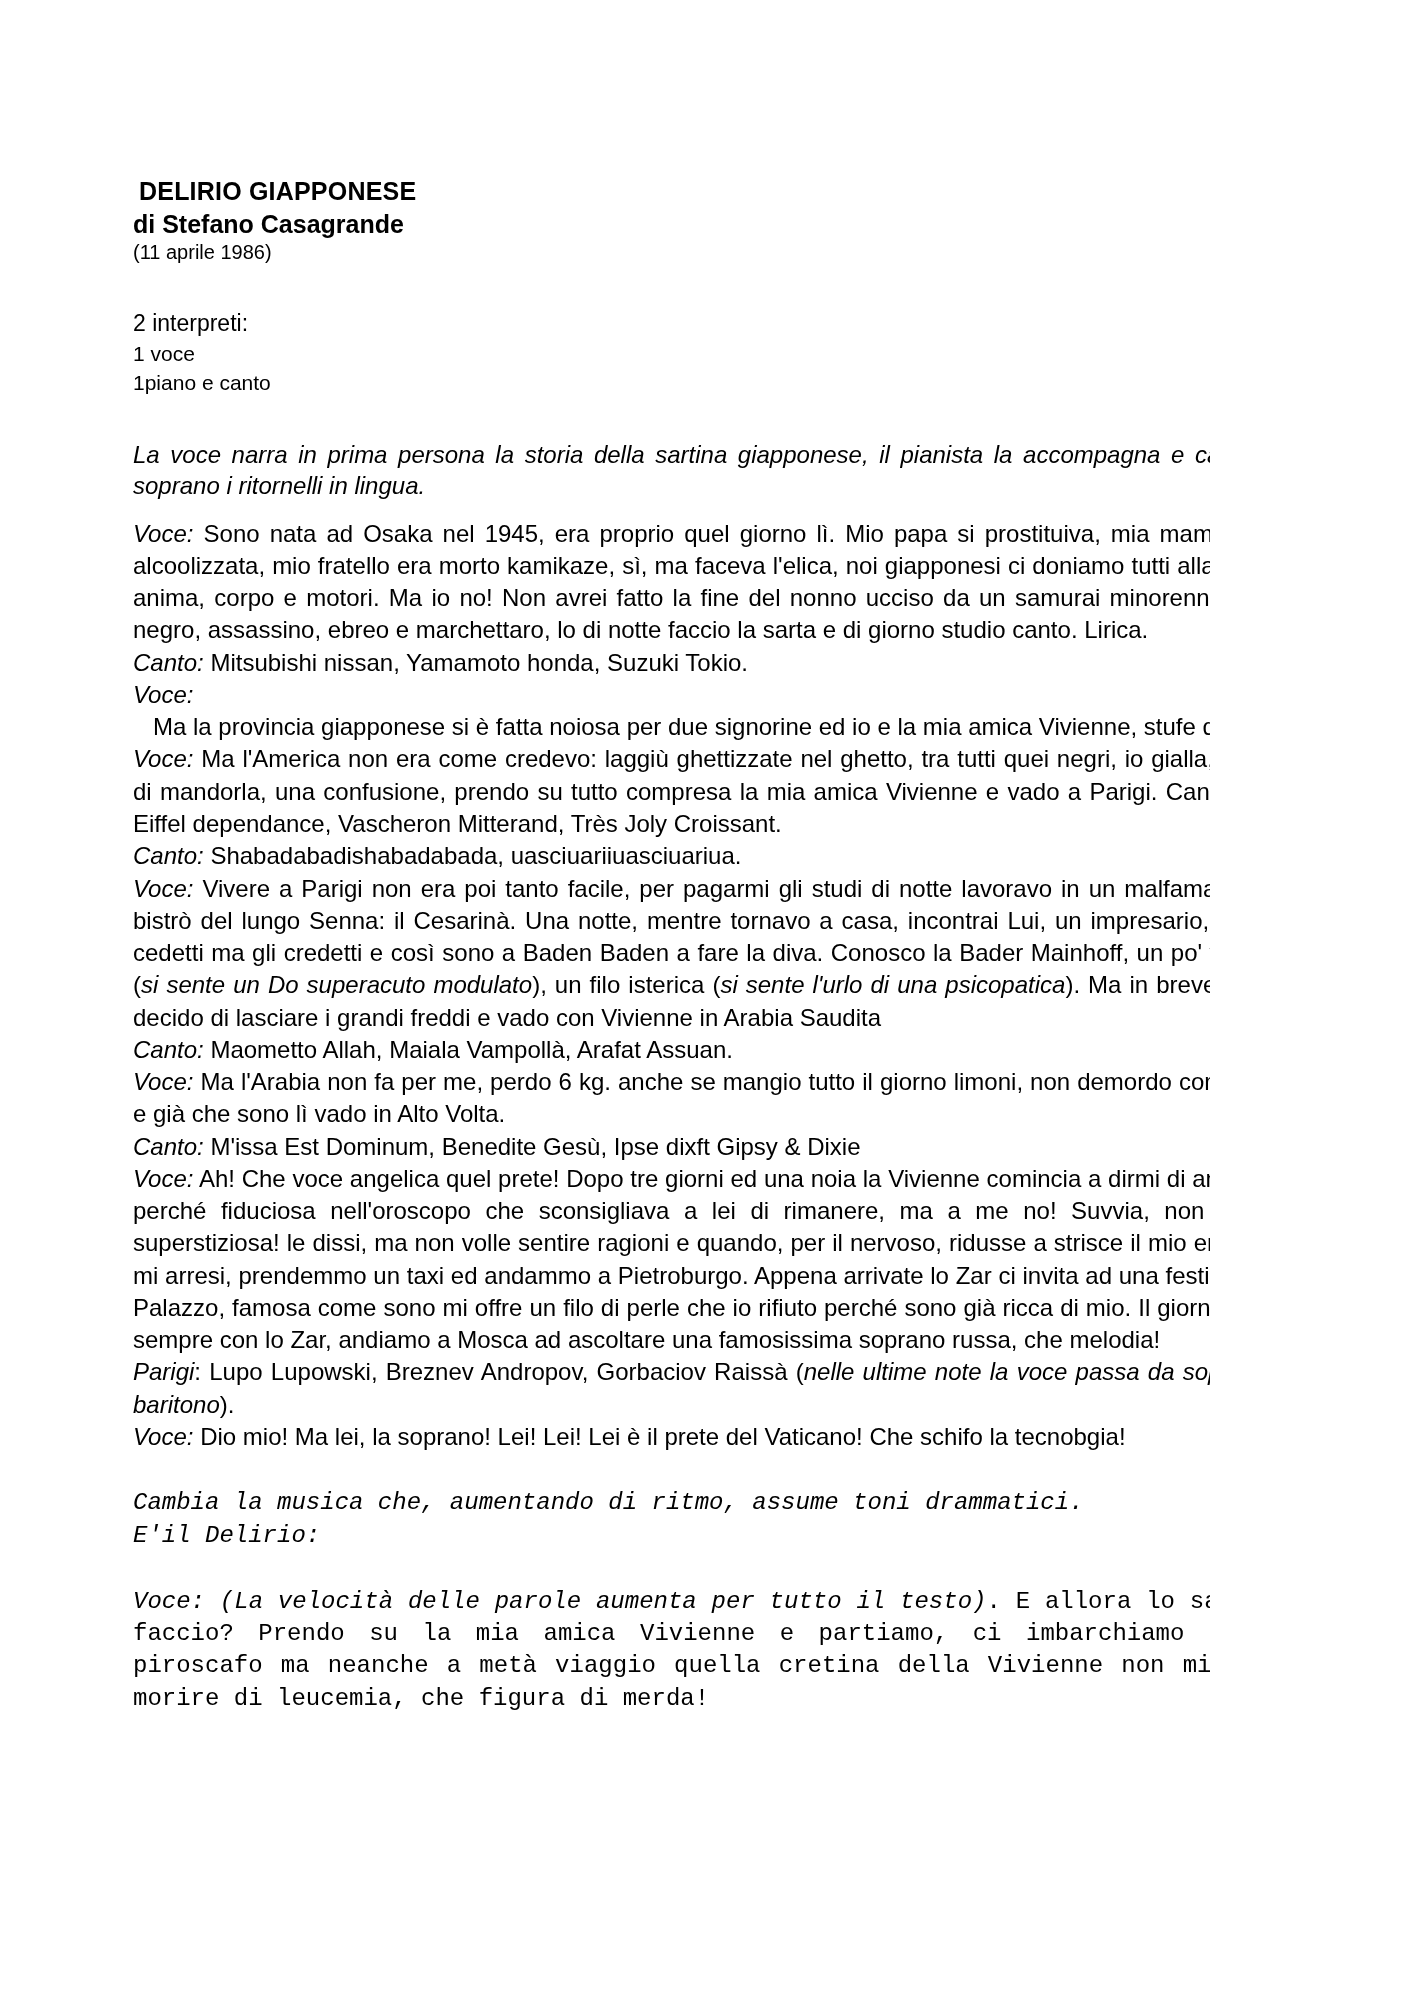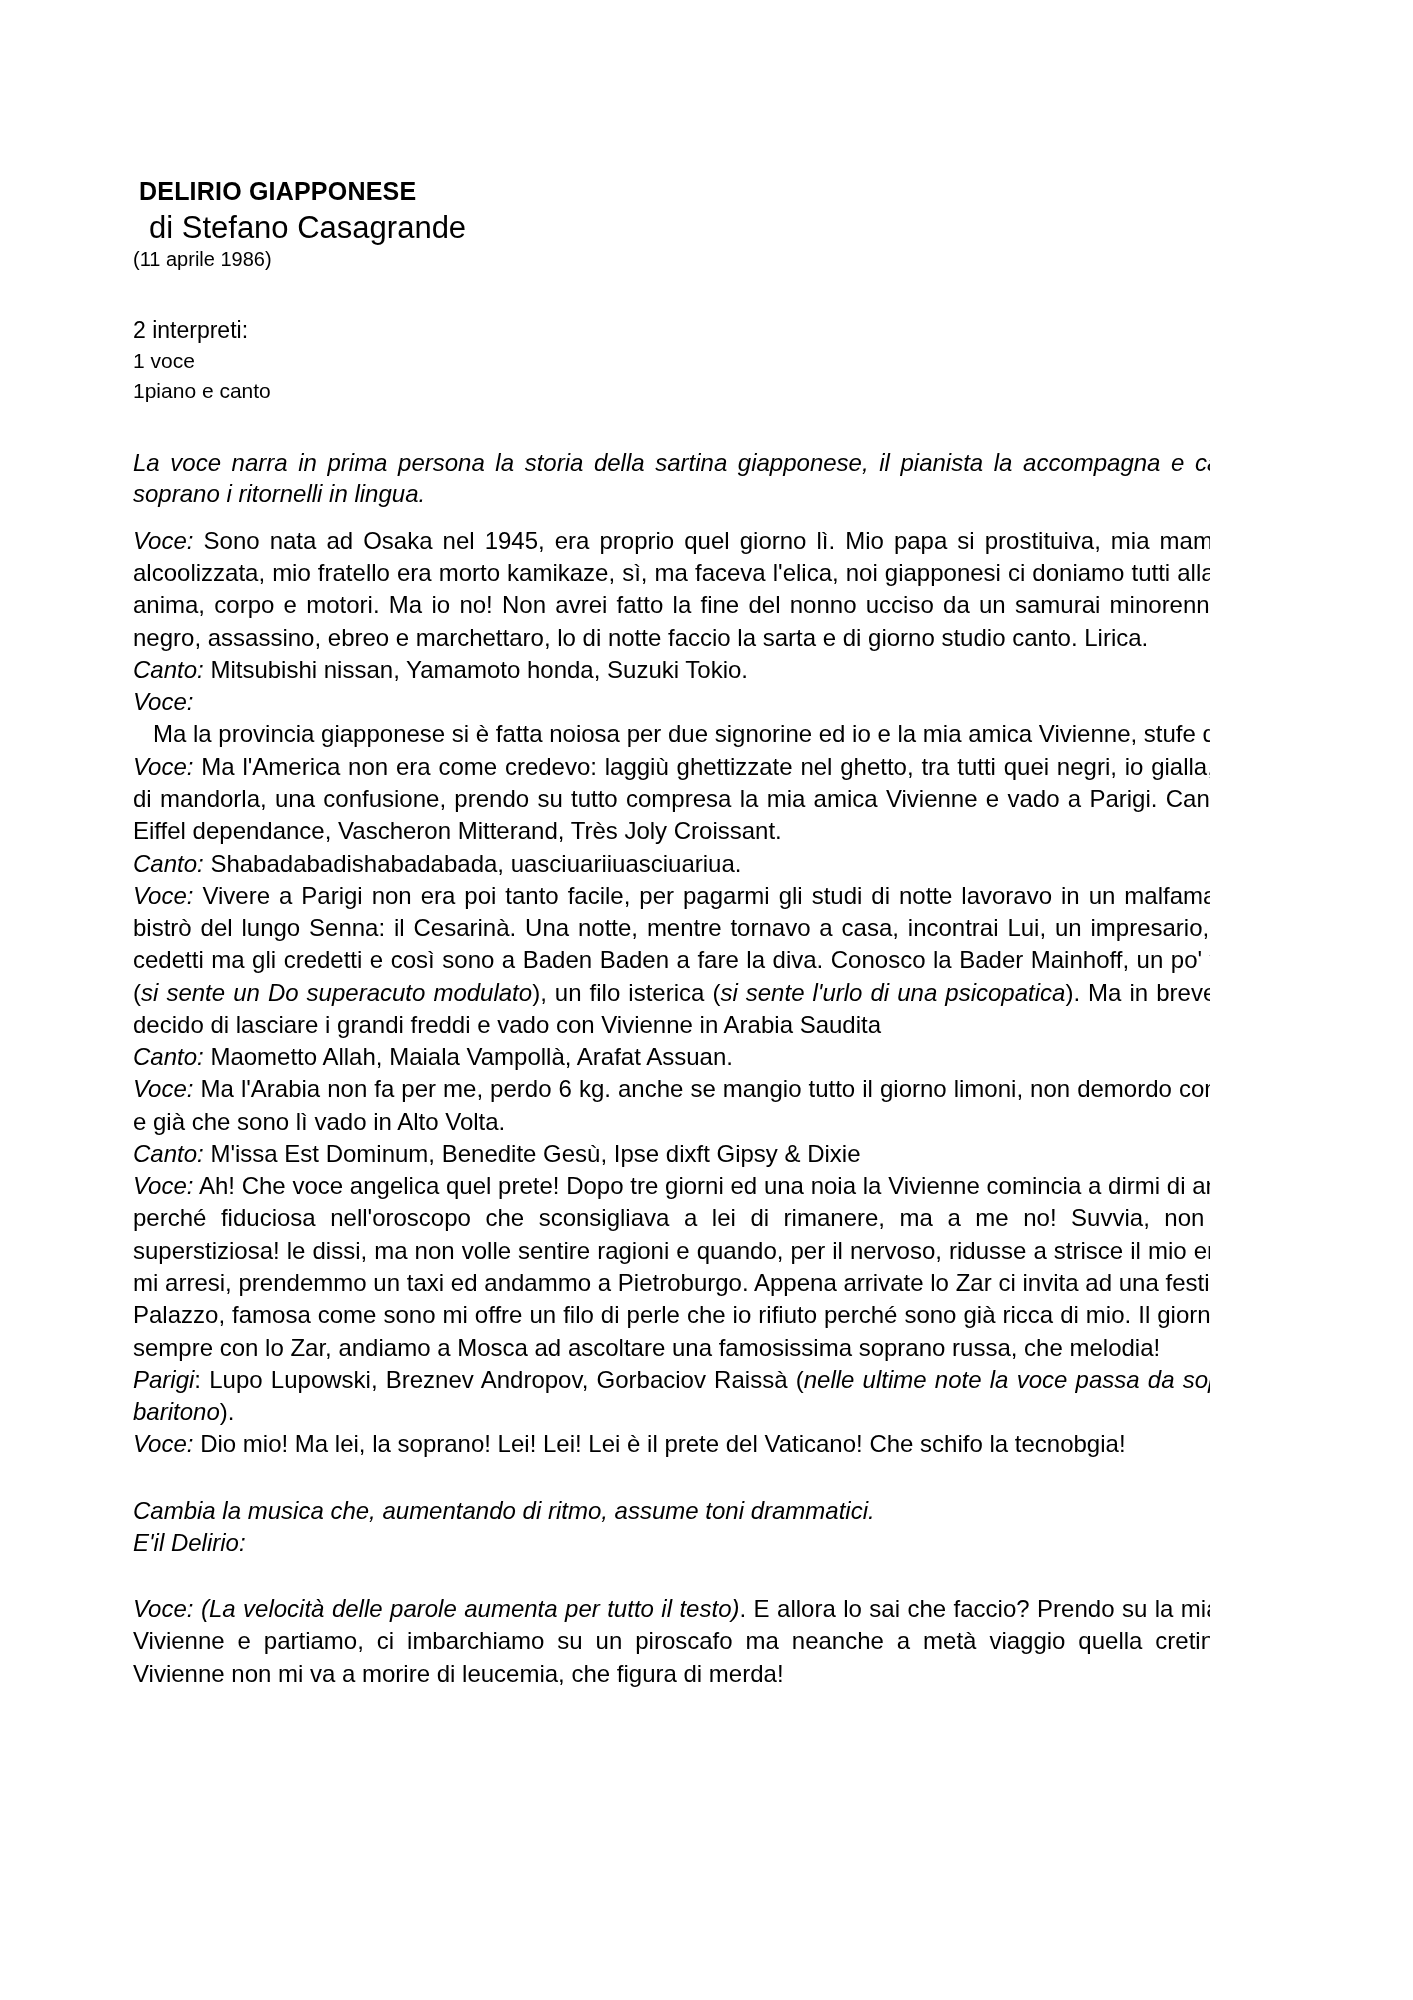--- a/index.html
+++ b/index.html
@@ -28,24 +28,24 @@
 
   
   .doc-title {
     font-size: 25px;
     font-weight: bold;
     letter-spacing: 0.2px;
     line-height: 1.22;
     margin: 0 0 2px 6px;
   }
   .doc-author {
-    font-size: 31px;
-    font-weight: normal;
+    font-size: 25px;
+    font-weight: bold;
     line-height: 1.22;
-    margin: 0 0 1px 16px;
+    margin: 0 0 1px 0;
   }
   .doc-date {
     font-size: 20px;
     line-height: 1.25;
     margin: 0;
   }
 
   
   .cast {
     margin-top: 43px;
@@ -72,20 +72,21 @@
     margin: 16px 0 0 0;
     font-size: 24px;
     line-height: 1.345;
     text-align: justify;
   }
   .script p {
     margin: 0;
   }
   .block-gap {
     margin-top: 34px;
+    font-family: Liberation Mono, monospace;
   }
   em {
     font-style: italic;
   }
   .nonjust {
     text-align: left;
   }
   .sp { white-space: pre; }
 </style>
 </head>

